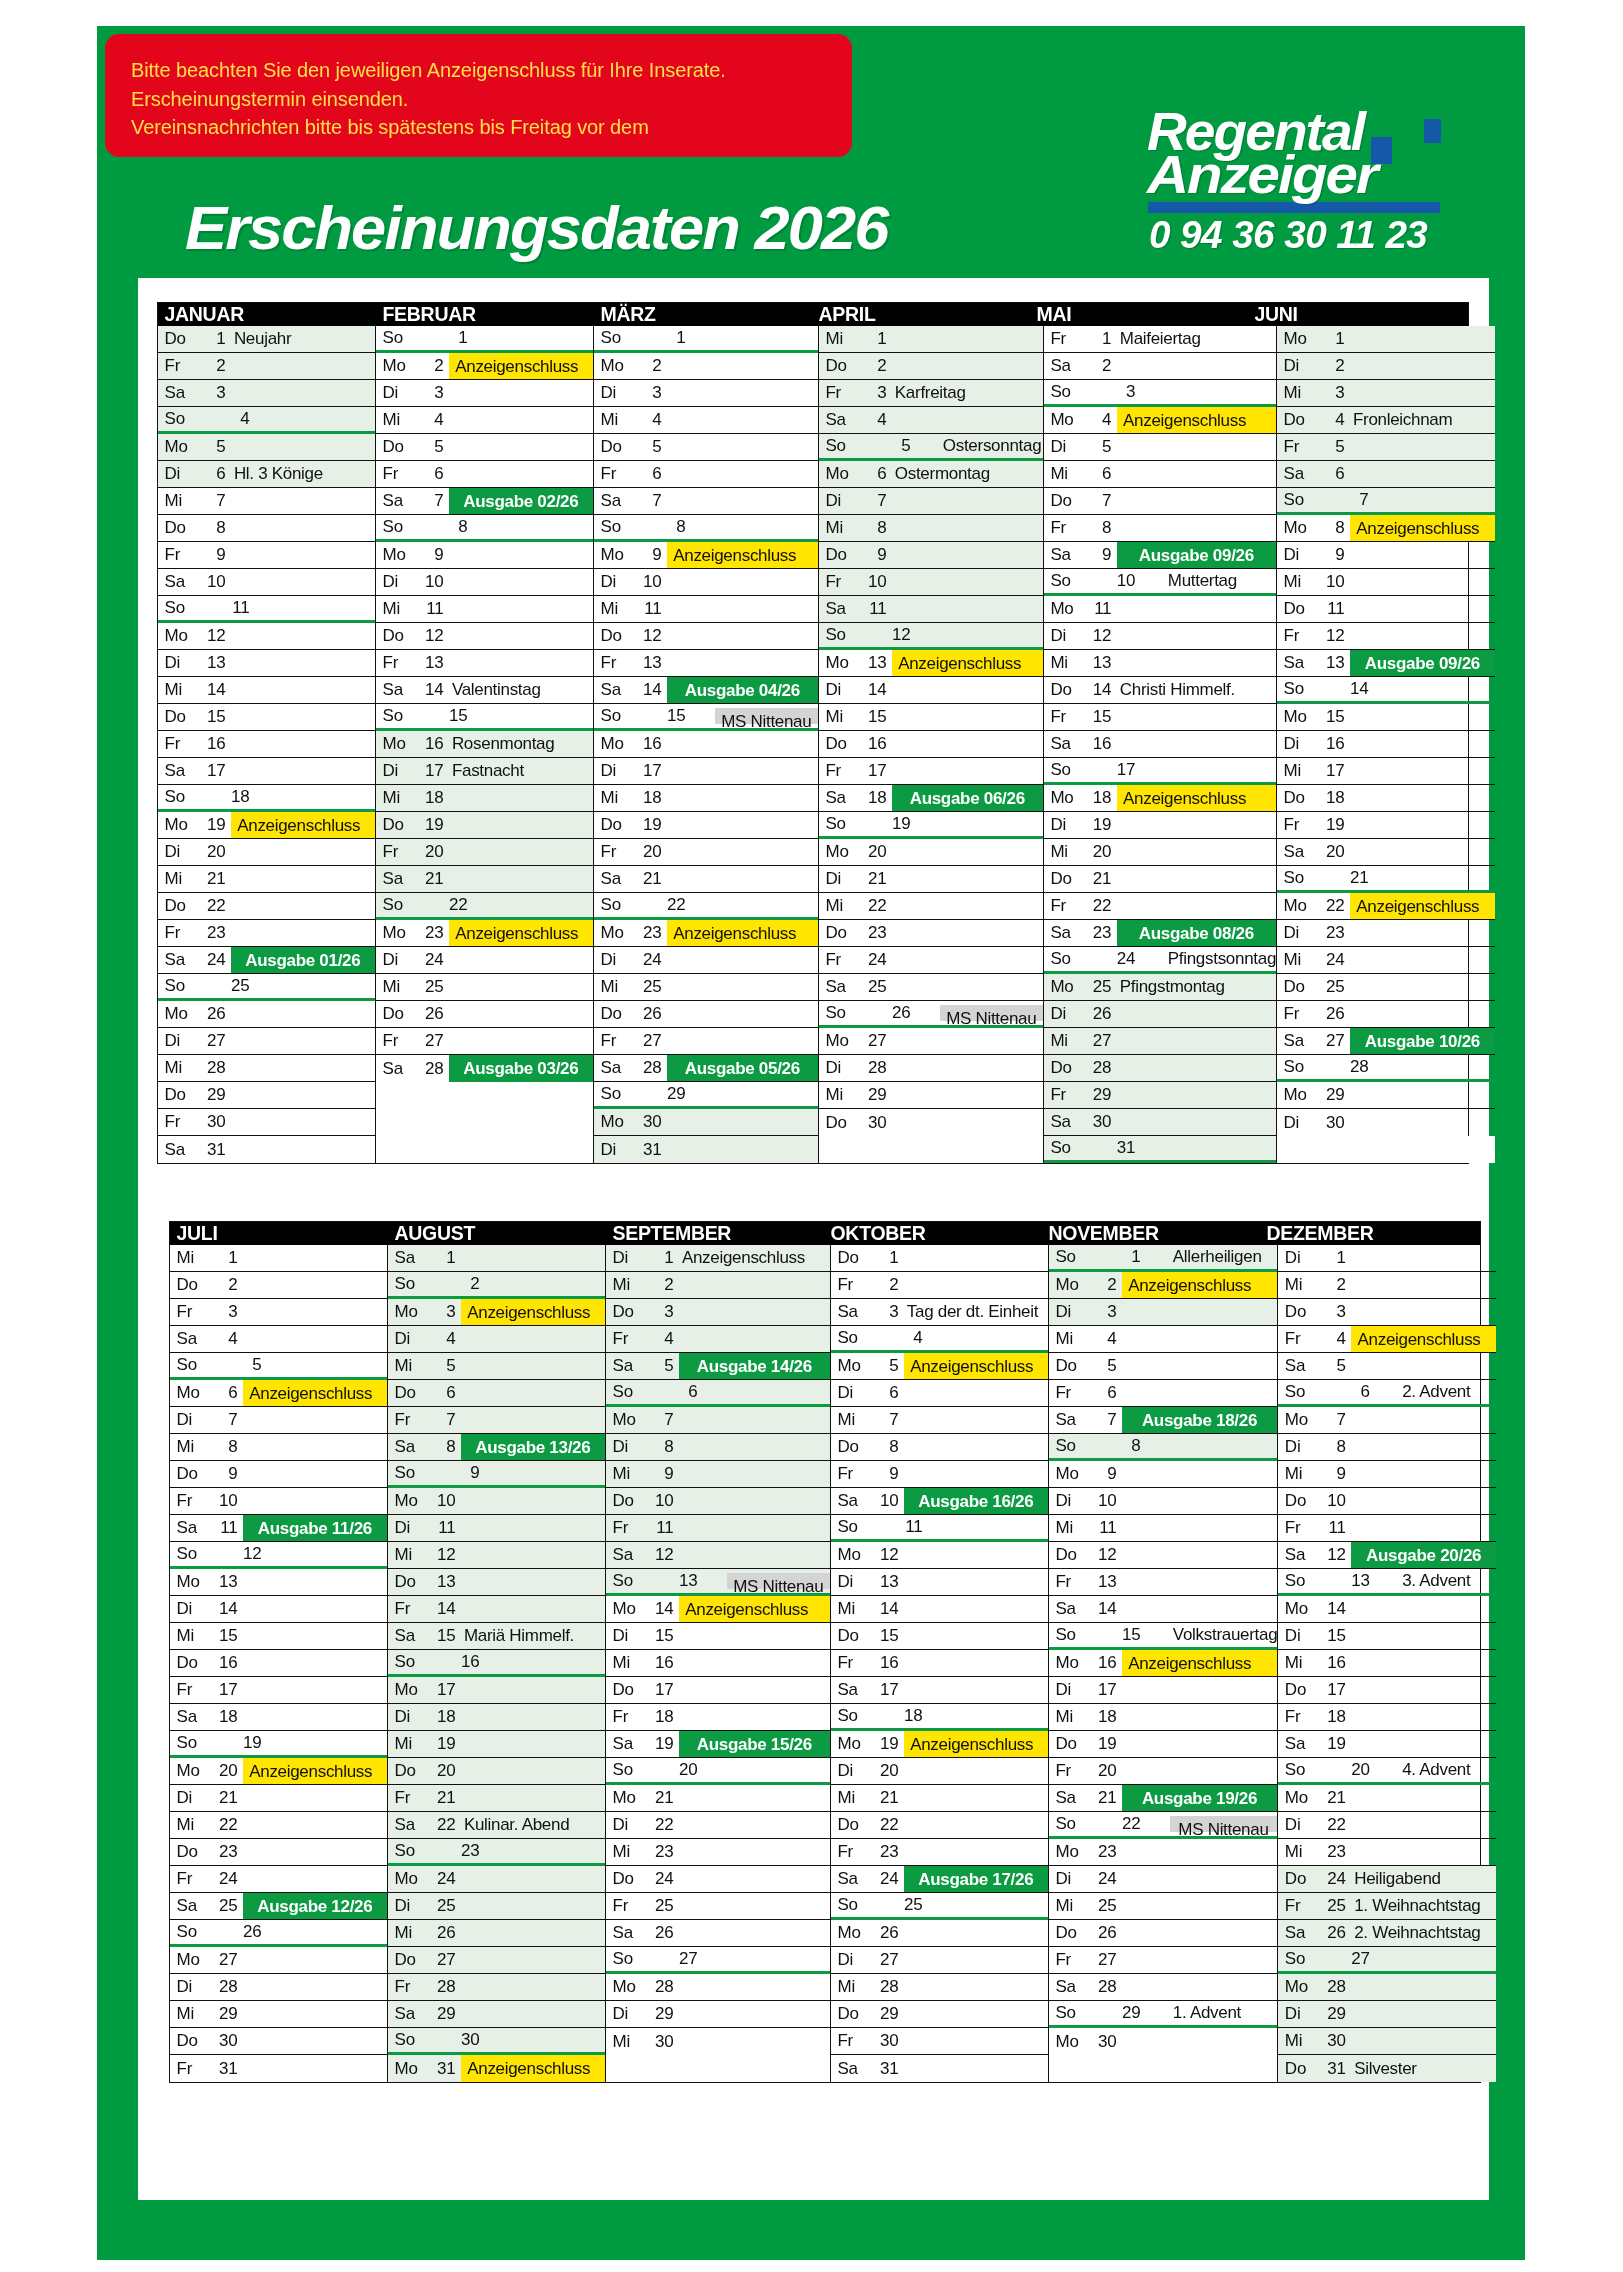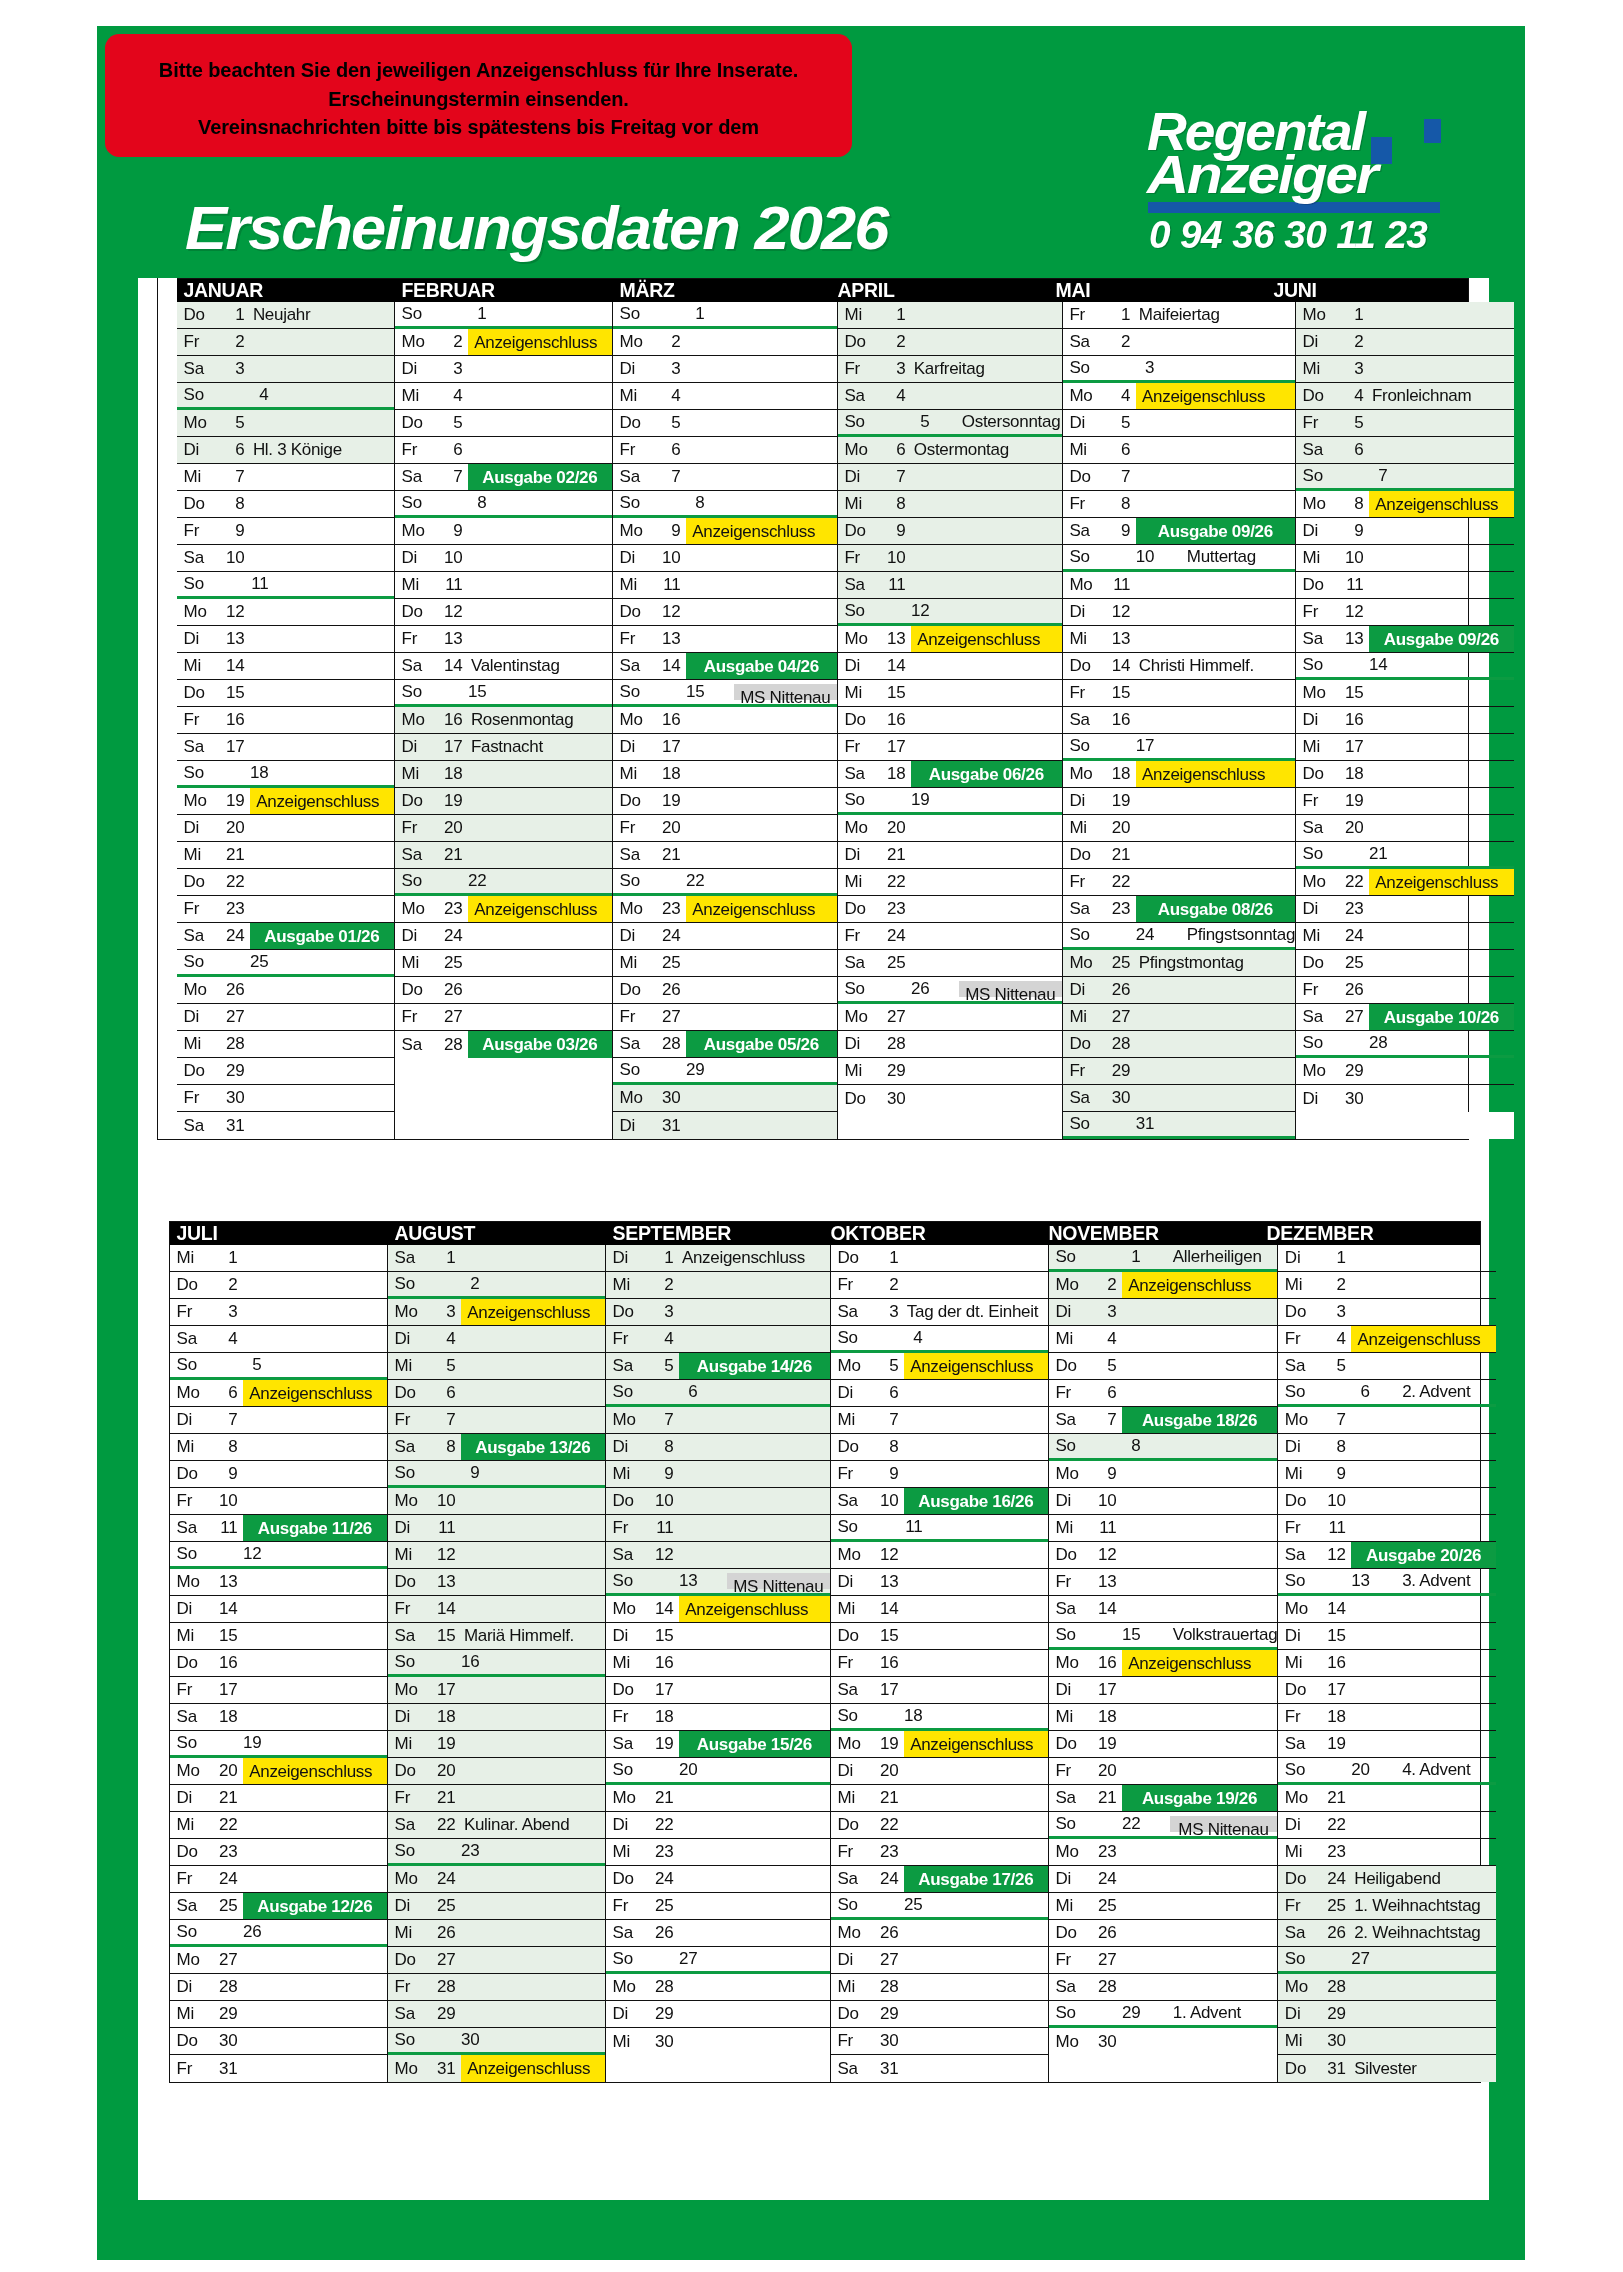--- a/index.html
+++ b/index.html
@@ -17,24 +17,23 @@
     position:absolute;left:97px;top:26px;width:1428px;height:2234px;
     background:#009a40;
   }
   
   .notice{
     position:absolute;left:105px;top:34px;width:747px;height:123px;
     background:#e3051b;border-radius:14.3px;
     box-sizing:border-box;padding:22px 26px 0 26px;
   }
   .notice-line{
-    color:#000000;font-weight:bold;font-size:20px;line-height:28.6px;
+    color:#fde047;font-weight:normal;font-size:20px;line-height:28.6px;
     letter-spacing:-0.1px;white-space:nowrap;
     font-family:"Liberation Sans", sans-serif;
-    text-align:center;
   }
   
   .logo{
     position:absolute;left:1140px;top:105px;width:305px;height:149px;
   }
   .logo-word1{
     position:absolute;left:6.5px;top:0px;
     font-size:53px;font-weight:bold;color:#ffffff;
     letter-spacing:-1.9px;line-height:53px;font-style:italic;
     transform:scaleX(1.04);transform-origin:left top;
@@ -75,21 +74,21 @@
   }
   
   .tbl{
     position:absolute;
     width:1312px;
     border-left:1.9px solid #111;
     border-right:1.9px solid #111;
     border-bottom:1.9px solid #111;
     box-sizing:border-box;
   }
-  .tbl-a{left:157px;top:278px;padding-left:19px;}
+  .tbl-a{left:157px;top:302px;}
   .tbl-b{left:157px;top:1221px;margin-left:12px;}
   .hdr-row{
     display:flex;background:#000000;height:23.4px;
     border-top:1.9px solid #111;box-sizing:content-box;
   }
   .hdr-cell{
     flex:0 0 218px;box-sizing:border-box;
     color:#ffffff;font-weight:bold;font-size:19.5px;
     line-height:23.4px;padding-left:6.5px;letter-spacing:-0.3px;
     transform:scaleY(1.06);transform-origin:left center;

